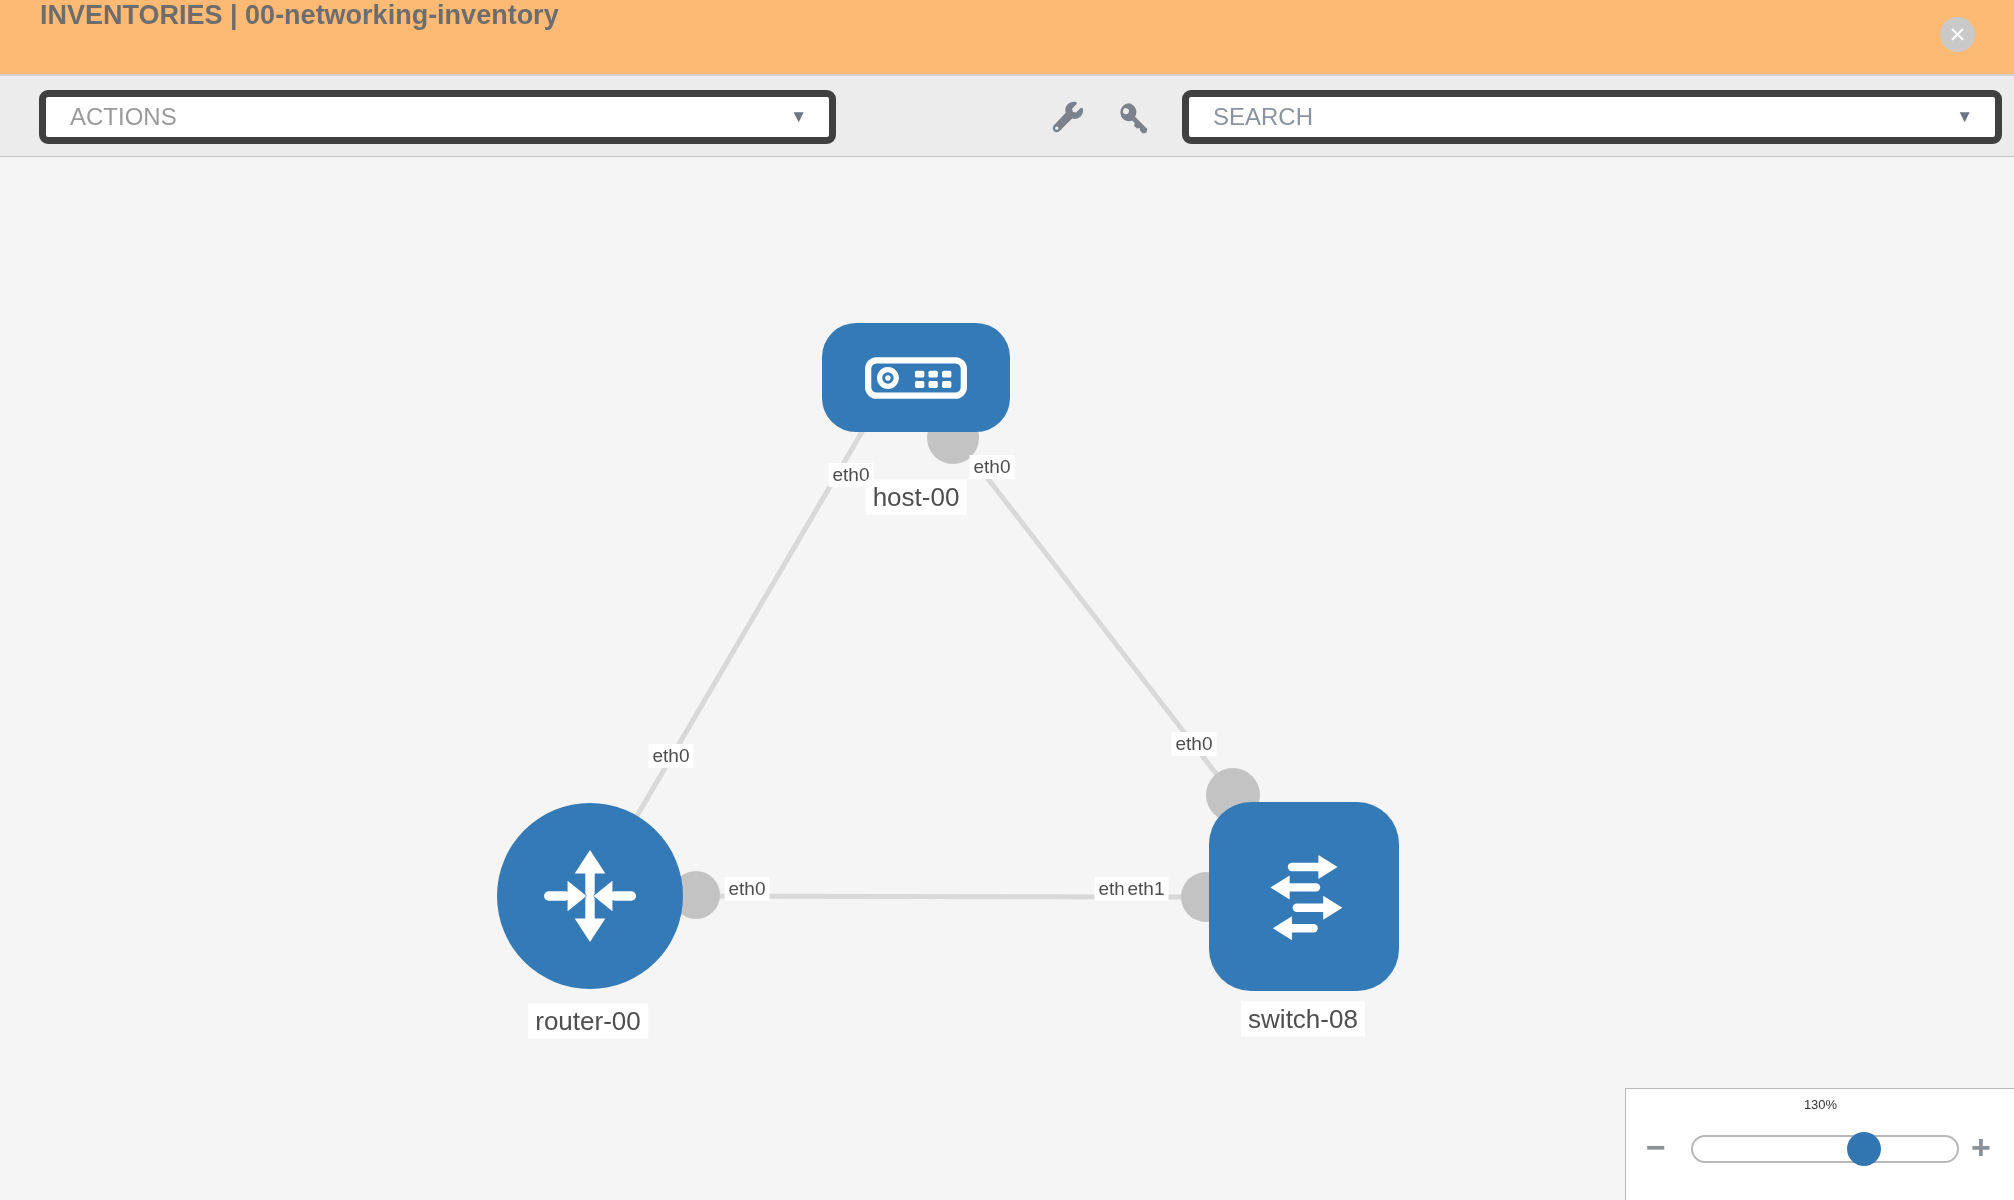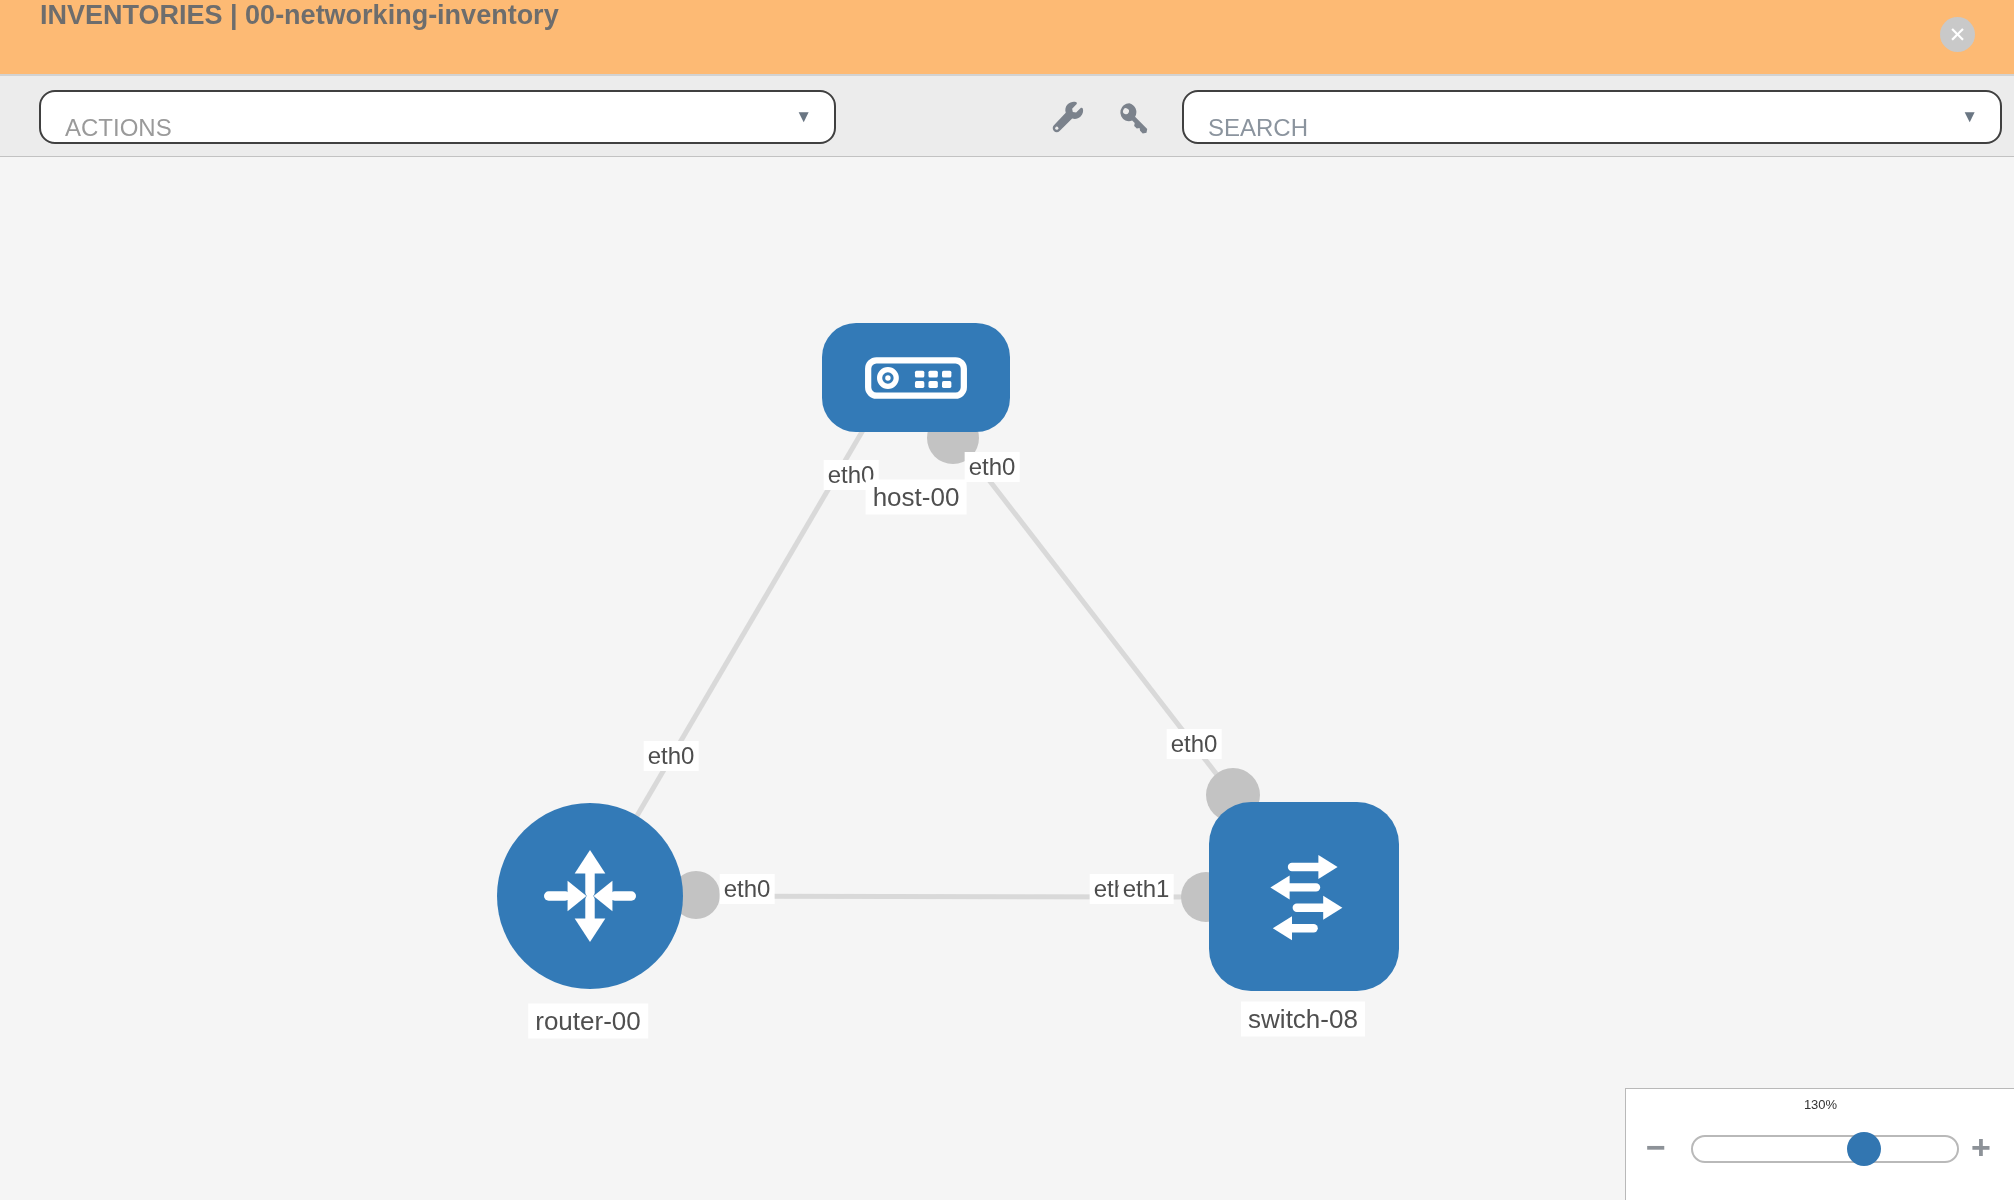--- a/index.html
+++ b/index.html
@@ -11,42 +11,42 @@
     border-bottom:2px solid #d2d2d2; display:flex; align-items:flex-start; }
   .header-title { margin-left:40px; font-size:27px; font-weight:bold; color:#6d6d6d; }
   .close-btn { position:absolute; right:39px; top:17px; width:35px; height:35px;
     border-radius:50%; background:#c9c9c9; color:#fff; font-size:21px; font-weight:bold;
     display:flex; align-items:center; justify-content:center; cursor:pointer; line-height:1; }
 
   
   .toolbar { position:relative; height:81px; background:#ececec;
     border-bottom:1px solid #c2c2c2; }
   .select-box { position:absolute; top:14px; height:54px; background:#fff;
-    border:2px solid #404040; border-radius:16px; display:flex; align-items:flex-end;
+    border:7px solid #404040; border-radius:9px; display:flex; align-items:center;
     padding:0 24px; cursor:pointer; }
   .select-box .sel-label { font-size:24px; color:#9a9a9a; }
   .select-search .sel-label { color:#8b949e; }
   .caret { position:absolute; right:22px; top:50%; transform:translateY(-50%);
     font-size:17px; color:#6a7683; }
   .tool-icon { position:absolute; top:24px; width:36px; height:36px; cursor:pointer; }
   .tool-icon svg { width:100%; height:100%; }
 
   
   .canvas { position:relative; height:1046px; background:#f5f5f5; overflow:hidden; }
   .net-svg { position:absolute; left:0; top:0; }
 
   .node { position:absolute; background:#337ab7; display:flex; align-items:center;
     justify-content:center; cursor:pointer; z-index:3; }
   .node svg { display:block; }
   .node-host   { left:822px; top:166px; width:188px; height:109px; border-radius:34px; }
   .node-router { left:497px; top:646px; width:186px; height:186px; border-radius:50%; }
   .node-switch { left:1209px; top:645px; width:190px; height:189px; border-radius:42px; }
 
   .iface-label { position:absolute; transform:translate(-50%,-50%); background:#fff;
-    color:#4d4d4d; font-size:24px; padding:1px 4px; z-index:4; white-space:nowrap; }
+    color:#4d4d4d; font-size:19px; padding:1px 4px; z-index:4; white-space:nowrap; }
   .node-label { position:absolute; transform:translate(-50%,-50%); background:#fff;
     color:#4f4f4f; font-size:26px; padding:2px 7px; z-index:5; white-space:nowrap; }
 
   
   .zoom-panel { position:absolute; left:1625px; top:931px; width:390px; height:118px;
     background:#fff; border:1px solid #b9b9b9; border-right:none; z-index:6; }
   .zoom-level { position:absolute; top:8px; left:0; width:389px; text-align:center;
     font-size:13px; color:#333; }
   .zoom-minus, .zoom-plus { position:absolute; top:41px; font-size:34px; font-weight:bold;
     color:#8d9298; cursor:pointer; line-height:1; }

